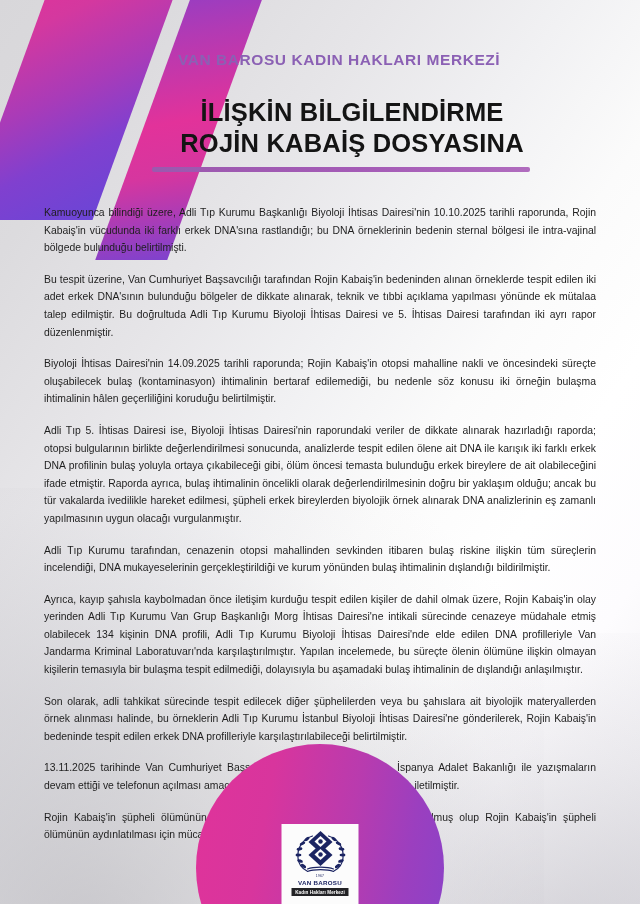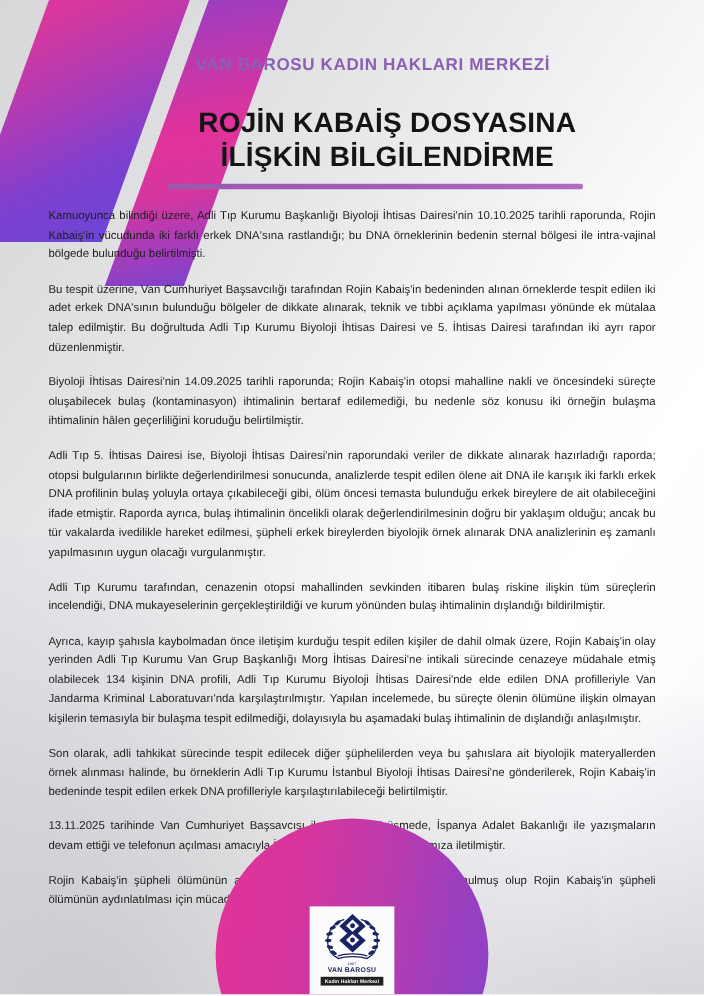--- a/index.html
+++ b/index.html
@@ -104,21 +104,21 @@
     width: 378px;
     height: 5px;
     border-radius: 2px;
     background: linear-gradient(90deg, #9b59ae 0%, #a45bb6 55%, #b06cbe 100%);
   }
 
   
   .body {
     position: absolute;
     left: 44px;
-    top: 188px;
+    top: 204px;
     width: 552px;
   }
   .para {
     margin: 0 0 14px 0;
     font-size: 10.4px;
     line-height: 17.6px;
     color: #1e1e1e;
     text-align: justify;
     text-justify: inter-word;
   }
@@ -193,22 +193,22 @@
   <div class="bg-wash2"></div>
 
   <div class="deco">
     <div class="bar bar-a"></div>
     <div class="bar bar-b"></div>
   </div>
 
   <div class="head-sub">VAN BAROSU KADIN HAKLARI MERKEZİ</div>
 
   <div class="head-title">
+    <div>İLİŞKİN BİLGİLENDİRME</div>
     <div>ROJİN KABAİŞ DOSYASINA</div>
-    <div>İLİŞKİN BİLGİLENDİRME</div>
   </div>
   <div class="title-rule"></div>
 
   <div class="body">
     <p class="para">Kamuoyunca bilindiği üzere, Adli Tıp Kurumu Başkanlığı Biyoloji İhtisas Dairesi'nin 10.10.2025 tarihli raporunda, Rojin Kabaiş'in vücudunda iki farklı erkek DNA'sına rastlandığı; bu DNA örneklerinin bedenin sternal bölgesi ile intra-vajinal bölgede bulunduğu belirtilmişti.</p>
     <p class="para">Bu tespit üzerine, Van Cumhuriyet Başsavcılığı tarafından Rojin Kabaiş'in bedeninden alınan örneklerde tespit edilen iki adet erkek DNA'sının bulunduğu bölgeler de dikkate alınarak, teknik ve tıbbi açıklama yapılması yönünde ek mütalaa talep edilmiştir. Bu doğrultuda Adli Tıp Kurumu Biyoloji İhtisas Dairesi ve 5. İhtisas Dairesi tarafından iki ayrı rapor düzenlenmiştir.</p>
     <p class="para">Biyoloji İhtisas Dairesi'nin 14.09.2025 tarihli raporunda; Rojin Kabaiş'in otopsi mahalline nakli ve öncesindeki süreçte oluşabilecek bulaş (kontaminasyon) ihtimalinin bertaraf edilemediği, bu nedenle söz konusu iki örneğin bulaşma ihtimalinin hâlen geçerliliğini koruduğu belirtilmiştir.</p>
     <p class="para">Adli Tıp 5. İhtisas Dairesi ise, Biyoloji İhtisas Dairesi'nin raporundaki veriler de dikkate alınarak hazırladığı raporda; otopsi bulgularının birlikte değerlendirilmesi sonucunda, analizlerde tespit edilen ölene ait DNA ile karışık iki farklı erkek DNA profilinin bulaş yoluyla ortaya çıkabileceği gibi, ölüm öncesi temasta bulunduğu erkek bireylere de ait olabileceğini ifade etmiştir. Raporda ayrıca, bulaş ihtimalinin öncelikli olarak değerlendirilmesinin doğru bir yaklaşım olduğu; ancak bu tür vakalarda ivedilikle hareket edilmesi, şüpheli erkek bireylerden biyolojik örnek alınarak DNA analizlerinin eş zamanlı yapılmasının uygun olacağı vurgulanmıştır.</p>
     <p class="para">Adli Tıp Kurumu tarafından, cenazenin otopsi mahallinden sevkinden itibaren bulaş riskine ilişkin tüm süreçlerin incelendiği, DNA mukayeselerinin gerçekleştirildiği ve kurum yönünden bulaş ihtimalinin dışlandığı bildirilmiştir.</p>
     <p class="para">Ayrıca, kayıp şahısla kaybolmadan önce iletişim kurduğu tespit edilen kişiler de dahil olmak üzere, Rojin Kabaiş'in olay yerinden Adli Tıp Kurumu Van Grup Başkanlığı Morg İhtisas Dairesi'ne intikali sürecinde cenazeye müdahale etmiş olabilecek 134 kişinin DNA profili, Adli Tıp Kurumu Biyoloji İhtisas Dairesi'nde elde edilen DNA profilleriyle Van Jandarma Kriminal Laboratuvarı'nda karşılaştırılmıştır. Yapılan incelemede, bu süreçte ölenin ölümüne ilişkin olmayan kişilerin temasıyla bir bulaşma tespit edilmediği, dolayısıyla bu aşamadaki bulaş ihtimalinin de dışlandığı anlaşılmıştır.</p>

